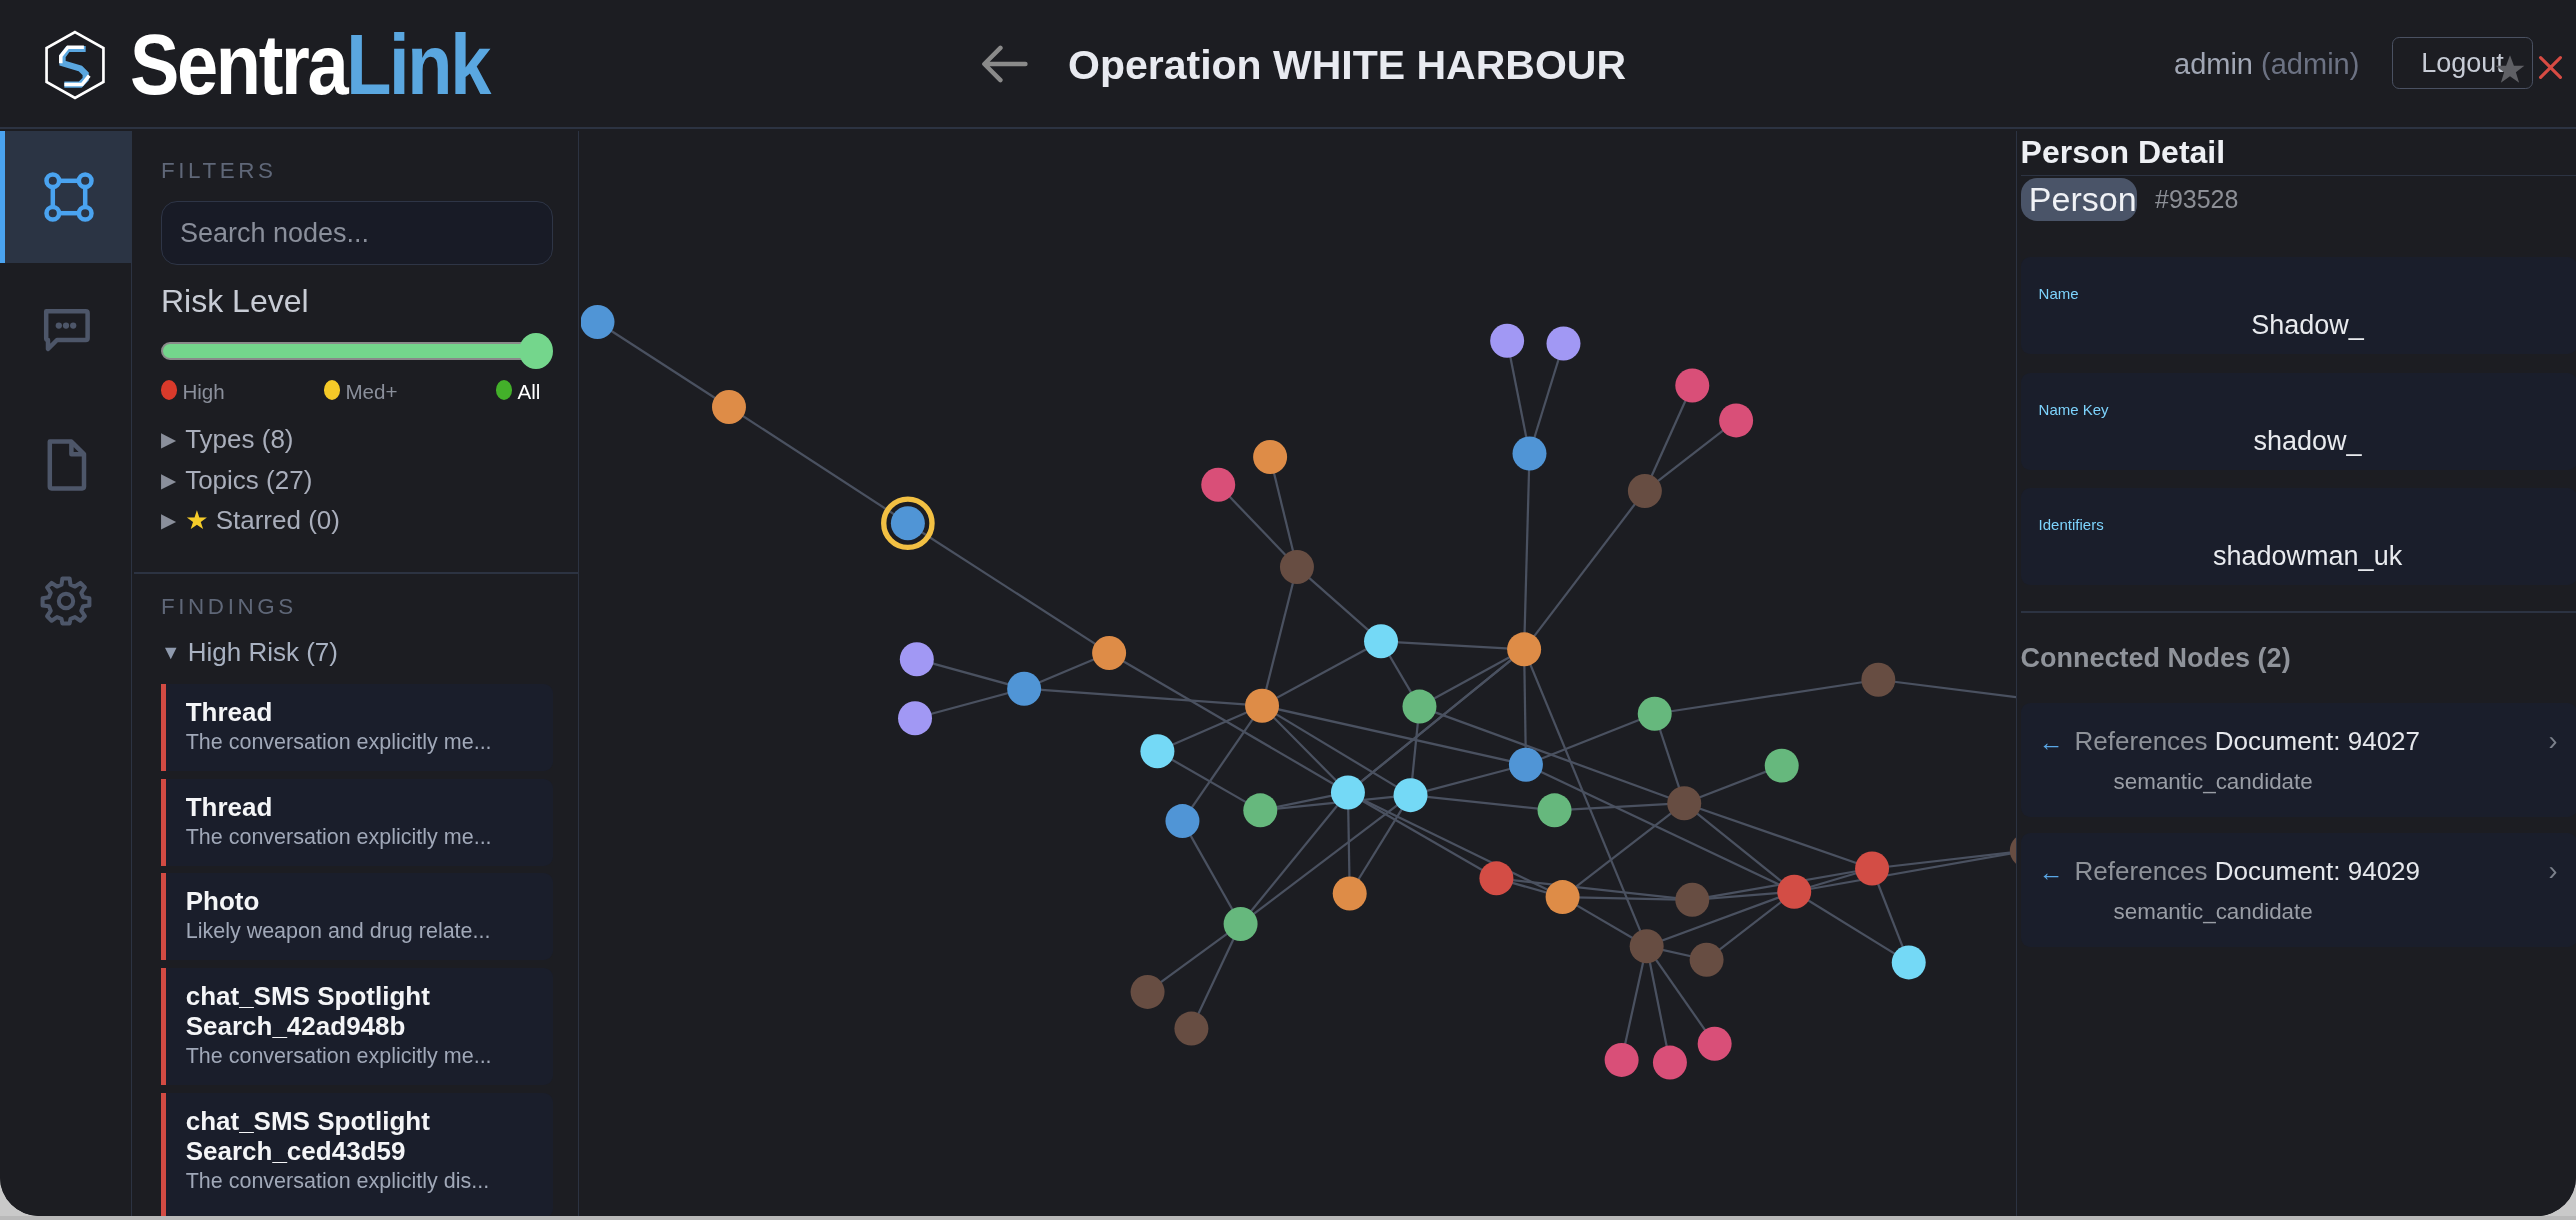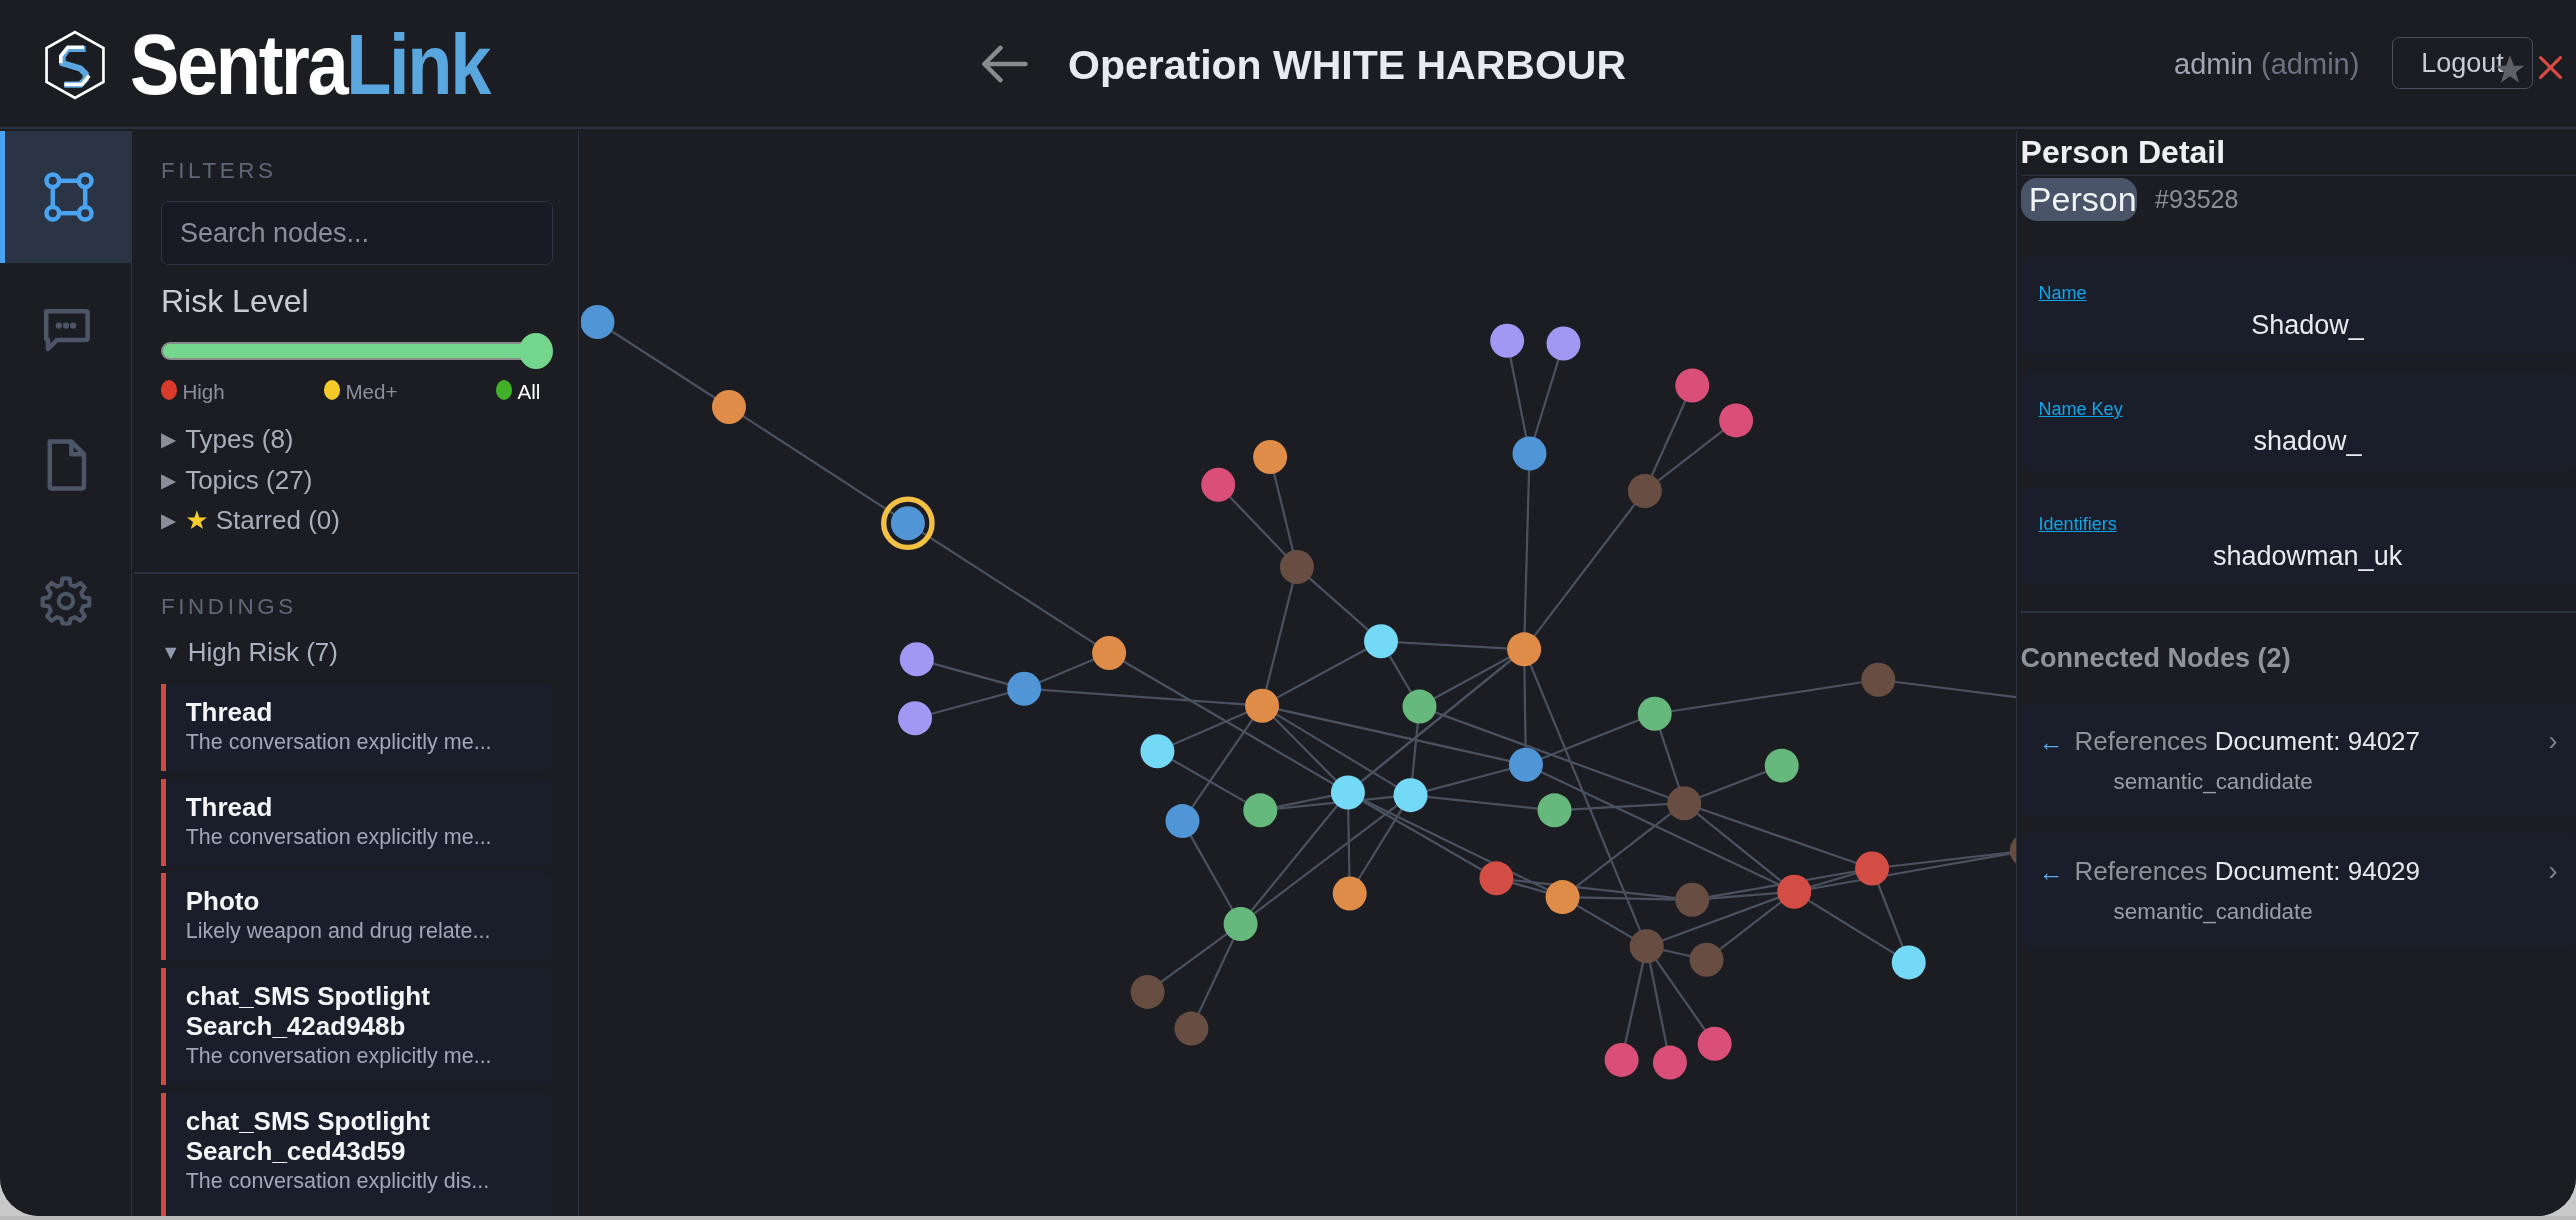--- a/index.html
+++ b/index.html
@@ -31,21 +31,21 @@
   
   .rail { position: absolute; left: 0; top: 131px; width: 132px; height: 1085px; background: #1c1d22; border-right: 1.8px solid #2c3342; }
   .rail-item { position: absolute; left: 0; width: 132px; height: 132px; display: flex; align-items: center; justify-content: center; cursor: pointer; }
   .rail-item.active { background: #2b3444; border-left: 5.4px solid #4aa3f0; }
   .rail-item svg { width: 54px; height: 54px; }
   
   .sidebar { position: absolute; left: 134px; top: 131px; width: 445px; height: 1085px; background: #1c1d22; border-right: 1.8px solid #2c3342; }
   .section-title { position: absolute; left: 27px; font-size: 22.4px; letter-spacing: 3.6px; color: #5f6778; }
   .search-input {
     position: absolute; left: 27px; top: 70px; width: 392px; height: 64px;
-    background: #181b26; border: 1.8px solid #2e3546; border-radius: 7px;
+    background: #181b26; border: 1.8px solid #2e3546; border-radius: 16px;
     color: #cfd3dc; font-size: 27px; padding: 0 18px; outline: none;
     font-family: "Liberation Sans", sans-serif;
   }
   .search-input::placeholder { color: #8a8f9b; }
   .risk-label { position: absolute; left: 27px; top: 152px; font-size: 32px; color: #c8ccd5; }
   .risk-slider { position: absolute; left: 27px; top: 202px; width: 392px; height: 36px; cursor: pointer; }
   .risk-track { position: absolute; left: 0; top: 9px; width: 376px; height: 18px; background: #74d68c; border: 2.7px solid #8a8a8a; border-radius: 9px; }
   .risk-thumb { position: absolute; left: 358px; top: 0; width: 34px; height: 36px; border-radius: 50%; background: #74d68c; }
   .risk-legend { position: absolute; left: 27px; top: 249px; width: 392px; height: 32px; font-size: 20.6px; color: #8a8f9b; }
   .risk-legend span { position: absolute; top: 0; display: flex; cursor: pointer; }
@@ -64,21 +64,21 @@
   .graph { position: absolute; left: 581px; top: 131px; width: 1435px; height: 1085px; background: #1c1d22; overflow: hidden; }
   .graph svg { position: absolute; left: -581px; top: -131px; }
   
   .detail { position: absolute; left: 2016px; top: 131px; width: 560px; height: 1085px; background: #1c1d22; border-left: 1.8px solid #2c3342; padding-left: 37px; }
   .detail-title { position: absolute; left: 3.6px; top: 0; width: 556px; height: 45px; font-size: 32px; font-weight: 700; color: #eef0f4; line-height: 43px; border-bottom: 1.8px solid #2c3342; }
   .type-badge { position: absolute; left: 3.6px; top: 47px; width: 116px; height: 43px; background: #4a5468; border-radius: 16px; color: #f0f2f6; font-size: 34px; line-height: 43px; text-align: right; }
   .node-id { position: absolute; left: 138px; top: 54px; font-size: 25px; color: #8c8f96; }
   .star-btn { position: absolute; left: 2494px; top: 54px; cursor: pointer; }
   .close-btn { position: absolute; left: 2537px; top: 54px; cursor: pointer; }
   .field { position: absolute; left: 3.6px; width: 556px; height: 97px; background: #1a1e2b; border-radius: 9px; padding: 23px 0 0 18px; }
-  .field .lbl { font-size: 18px; color: #0ea5e9; line-height: 27px; text-decoration: underline; }
+  .field .lbl { font-size: 15px; color: #7dd3fc; line-height: 27px; }
   .field .val { font-size: 27px; color: #e8eaee; line-height: 36px; text-align: center; }
   .detail-sep { position: absolute; left: 3.6px; top: 480px; width: 556px; height: 1.8px; background: #2c3342; }
   .conn-title { position: absolute; left: 3.6px; top: 512px; font-size: 27px; color: #8f939a; font-weight: 600; }
   .conn { position: absolute; left: 3.6px; width: 556px; height: 114px; background: #1a1e2b; border-radius: 9px; cursor: pointer; }
   .conn .arrow { position: absolute; left: 18px; top: 25px; font-size: 25px; color: #5aa7e6; }
   .conn .rel { position: absolute; left: 54px; top: 23px; font-size: 26px; color: #8e9299; }
   .conn .rel b { color: #e6e8ec; font-weight: 400; }
   .conn .sub { position: absolute; left: 55px; top: 66px; font-size: 22.4px; color: #9a9ea6; margin-left: 38px; }
   .conn .chev { position: absolute; left: 528px; top: 23px; font-size: 27px; color: #7b808a; }
   .bottom-strip { position: absolute; left: 0; top: 1216px; width: 2576px; height: 3.6px; background: #b9b9b9; }

